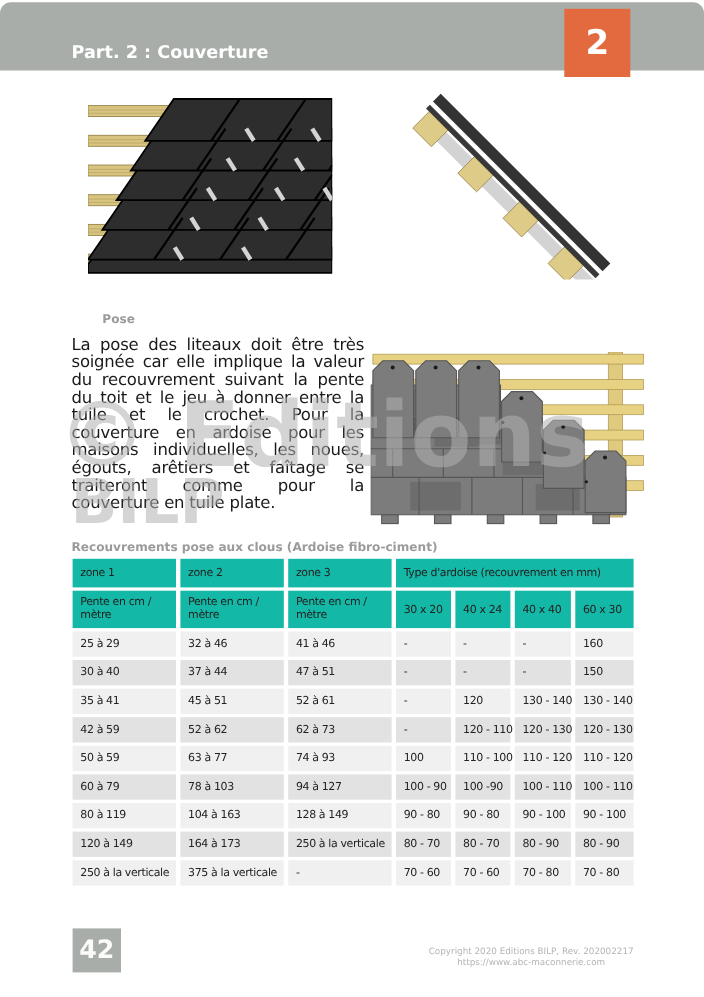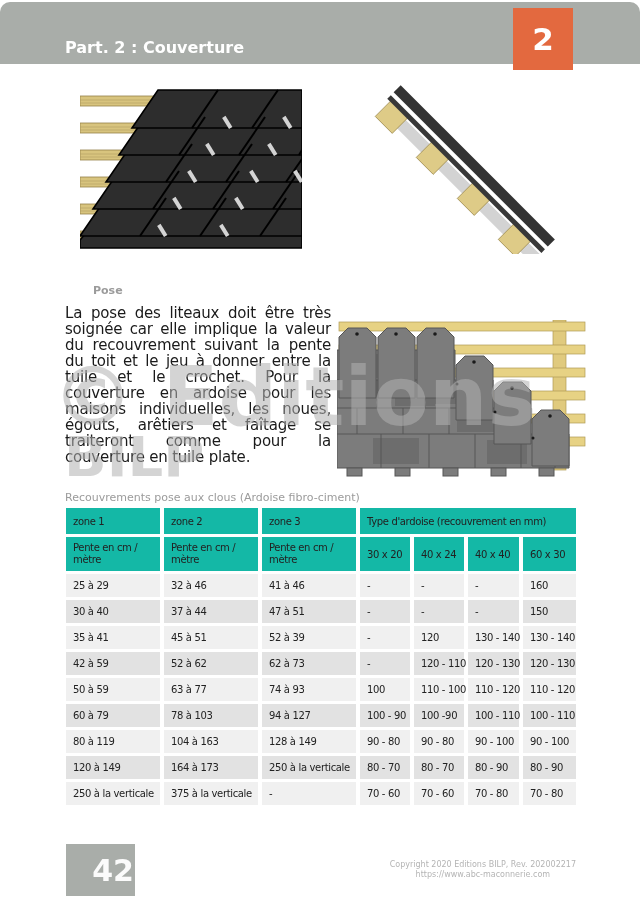--- a/index.html
+++ b/index.html
@@ -20,35 +20,35 @@
   
   .pose-heading{position:absolute;left:65px;top:284px;font-size:11px;font-weight:bold;color:#9b9b9b;z-index:3;margin-left:28px;}
   .pose-paragraph{position:absolute;left:65px;top:305px;width:266px;font-size:15px;line-height:16px;
                   letter-spacing:-0.2px;text-align:justify;color:#1a1a1a;z-index:3;}
   
   .watermark{position:absolute;z-index:4;pointer-events:none;font-weight:bold;
              color:rgba(177,177,177,0.55);line-height:1;}
   #wm1{left:52px;top:356px;font-size:82px;}
   #wm2{left:64px;top:429px;font-size:56px;}
   
-  .table-title{position:absolute;left:65px;top:491px;font-size:11px;font-weight:normal;color:#9b9b9b;z-index:3;}
+  .table-title{position:absolute;left:65px;top:491px;font-size:11px;font-weight:bold;color:#9b9b9b;z-index:3;}
   .tbl{position:absolute;left:66px;top:508px;z-index:3;display:grid;
        grid-template-columns:94px 94px 94px 50px 50px 51px 53px;
        grid-template-rows:26px 34px;grid-auto-rows:23px;
        column-gap:4px;row-gap:3px;font-size:10px;letter-spacing:-0.35px;color:#222;}
   .c{display:flex;align-items:center;padding-left:7px;white-space:nowrap;}
   .hd{background:#14b8a6;}
   .h2c{white-space:normal;line-height:12px;}
   .span4{grid-column:span 4;}
   .r0{background:#f0f0f0;}
   .r1{background:#e2e2e2;}
   
-  .page-number-badge{position:absolute;left:66px;top:844px;width:44px;height:52px;background:#a9ada9;
+  .page-number-badge{position:absolute;left:66px;top:844px;width:44px;height:40px;background:#a9ada9;
                      display:flex;align-items:center;justify-content:center;
-                     font-size:30px;font-weight:bold;color:#fbfbfb;padding-left:25px;}
+                     font-size:23px;font-weight:bold;color:#fbfbfb;}
   .copyright{position:absolute;right:64px;top:860px;text-align:center;font-size:8px;line-height:10px;
              color:#b4b4b4;}
 </style>
 </head>
 <body>
 
 <div class="page">
 
   <div class="header-bar"></div>
   <div class="page-title">Part. 2 : Couverture</div>
@@ -236,21 +236,21 @@
       <div class="c r0">160</div>
       <div class="c r1">30 à 40</div>
       <div class="c r1">37 à 44</div>
       <div class="c r1">47 à 51</div>
       <div class="c r1">-</div>
       <div class="c r1">-</div>
       <div class="c r1">-</div>
       <div class="c r1">150</div>
       <div class="c r0">35 à 41</div>
       <div class="c r0">45 à 51</div>
-      <div class="c r0">52 à 39</div>
+      <div class="c r0">52 à 61</div>
       <div class="c r0">-</div>
       <div class="c r0">120</div>
       <div class="c r0">130 - 140</div>
       <div class="c r0">130 - 140</div>
       <div class="c r1">42 à 59</div>
       <div class="c r1">52 à 62</div>
       <div class="c r1">62 à 73</div>
       <div class="c r1">-</div>
       <div class="c r1">120 - 110</div>
       <div class="c r1">120 - 130</div>

